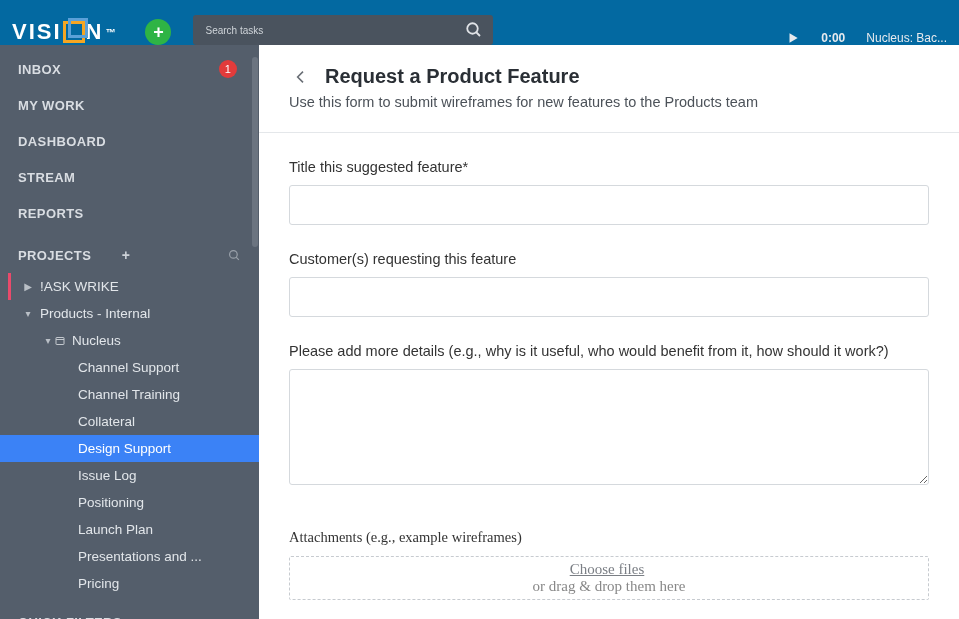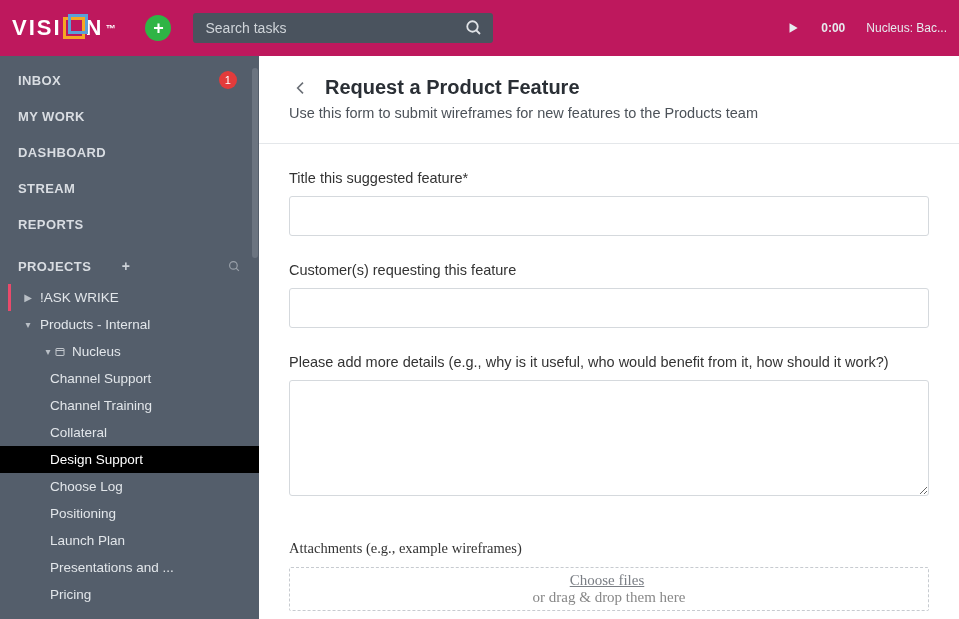--- a/index.html
+++ b/index.html
@@ -1,28 +1,28 @@
 <!DOCTYPE html>
 <html><head>
   <meta charset="utf-8">
   <style>
     * { box-sizing: border-box; margin: 0; padding: 0; }
     body { font-family: Arial, Helvetica, sans-serif; background: #fff; color: #333; width: 959px; height: 619px; overflow: hidden; }
     .app { display: flex; flex-direction: column; height: 619px; }
 
     
-    .header { height: 56px; background: #be185d; display: flex; align-items: center; padding: 0 12px; color: #e0e3e7; }
+    .header { height: 45px; background: #0369a1; display: flex; align-items: flex-end; padding: 0 12px; color: #e0e3e7; }
     .logo { font-weight: 800; font-size: 22px; letter-spacing: 2px; color: #fff; display: inline-flex; align-items: center; }
     .logo .logo-o { position: relative; display: inline-block; width: 22px; height: 22px; margin: 0 1px; }
     .logo .logo-o::before { content:""; position:absolute; inset:0; border:3px solid #f5a623; }
     .logo .logo-o::after { content:""; position:absolute; top:-3px; right:-3px; width:14px; height:14px; border:3px solid #5aa0d8; }
     .logo-tm { font-size:10px; vertical-align: top; margin-left:2px; }
     .add-btn { width: 26px; height: 26px; background: #2fb445; border-radius: 50%; display: flex; align-items: center; justify-content: center; margin-left: 28px; color: #fff; font-weight: bold; font-size: 18px; cursor: pointer; }
     .search-wrap { margin-left: 22px; flex: 0 0 300px; position: relative; }
-    .search-wrap input { width: 100%; height: 30px; background: #4a535e; border: none; border-radius: 3px; padding: 0 36px 0 12px; color: #e0e3e7; font-size: 14px; outline: none; }
+    .search-wrap input { width: 100%; height: 30px; background: #4a535e; border: none; border-radius: 3px; padding: 0 36px 0 12px; color: #e0e3e7; font-size: 10px; outline: none; }
     .search-wrap input::placeholder { color: #cfd4d9; }
     .search-wrap .sicon { position: absolute; right: 10px; top: 50%; transform: translateY(-50%); color: #e0e3e7; }
     .hdr-spacer { flex: 1; }
     .timer { display: flex; align-items: center; gap: 21px; font-size: 12px; color: #e7eaee; }
     .timer .play { cursor: pointer; }
 
     
     .main { flex: 1; display: flex; min-height: 0; }
 
     
@@ -32,22 +32,22 @@
     .nav-item .label { flex: 1; text-transform: uppercase; font-size: 13px; color: #d9dde2; font-weight: 600; }
     .nav-item .badge { background: #e23b3b; color:#fff; border-radius: 50%; width:18px; height:18px; font-size:11px; display:flex; align-items:center; justify-content:center; margin-right:4px; }
     .nav-item .plus-small { margin-left:6px; color:#cdd2d8; font-weight:bold; }
     .nav-item .proj-search { color:#9aa1aa; font-size:13px; }
     .tree { padding-bottom: 8px; position: relative; }
     .tree-item { display: flex; align-items: center; height: 27px; padding-right: 8px; cursor: pointer; font-size: 13.5px; color: #e2e6ea; }
     .tree-item .chev { width: 12px; color:#b9bfc6; font-size:10px; display:inline-flex; justify-content:center; }
     .tree-item .ticon { width:14px; margin-right:4px; color:#c3c8ce; font-size:11px; }
     .tree-item.depth-0 { padding-left: 22px; }
     .tree-item.depth-1 { padding-left: 42px; }
-    .tree-item.depth-2 { padding-left: 50px; }
-    .tree-item.sel { background: #000000; color: #fff; }
+    .tree-item.depth-2 { padding-left: 78px; }
+    .tree-item.sel { background: #3b82f6; color: #fff; }
     .tree-item.root-accent::before { content:""; position:absolute; left:8px; width:3px; height:27px; background:#e94a6b; }
     .quick-filters { padding: 10px 18px; font-size: 13px; color:#d9dde2; letter-spacing:.4px; font-weight:600; }
     .sidebar-scroll { position:absolute; right:0; top:0; width:8px; height:100%; }
     .sidebar-scroll .thumb { position:absolute; left:1px; top:12px; width:6px; height:190px; background:#6b7480; border-radius:3px; }
 
     
     .content { flex: 1; background: #fff; overflow-y: auto; }
     .content-inner { padding: 20px 30px 30px 30px; }
     .title-row { display: flex; align-items: center; gap: 12px; }
     .back-chev { font-size: 20px; color: #6a6f76; cursor:pointer; padding: 2px 4px; }
@@ -162,21 +162,21 @@
             <div class="tree-item depth-2">
               <span>Channel Training</span>
             </div>
             <div class="tree-item depth-2">
               <span>Collateral</span>
             </div>
             <div class="tree-item depth-2 sel">
               <span>Design Support</span>
             </div>
             <div class="tree-item depth-2">
-              <span>Choose Log</span>
+              <span>Issue Log</span>
             </div>
             <div class="tree-item depth-2">
               <span>Positioning</span>
             </div>
             <div class="tree-item depth-2">
               <span>Launch Plan</span>
             </div>
             <div class="tree-item depth-2">
               <span>Presentations and ...</span>
             </div>

